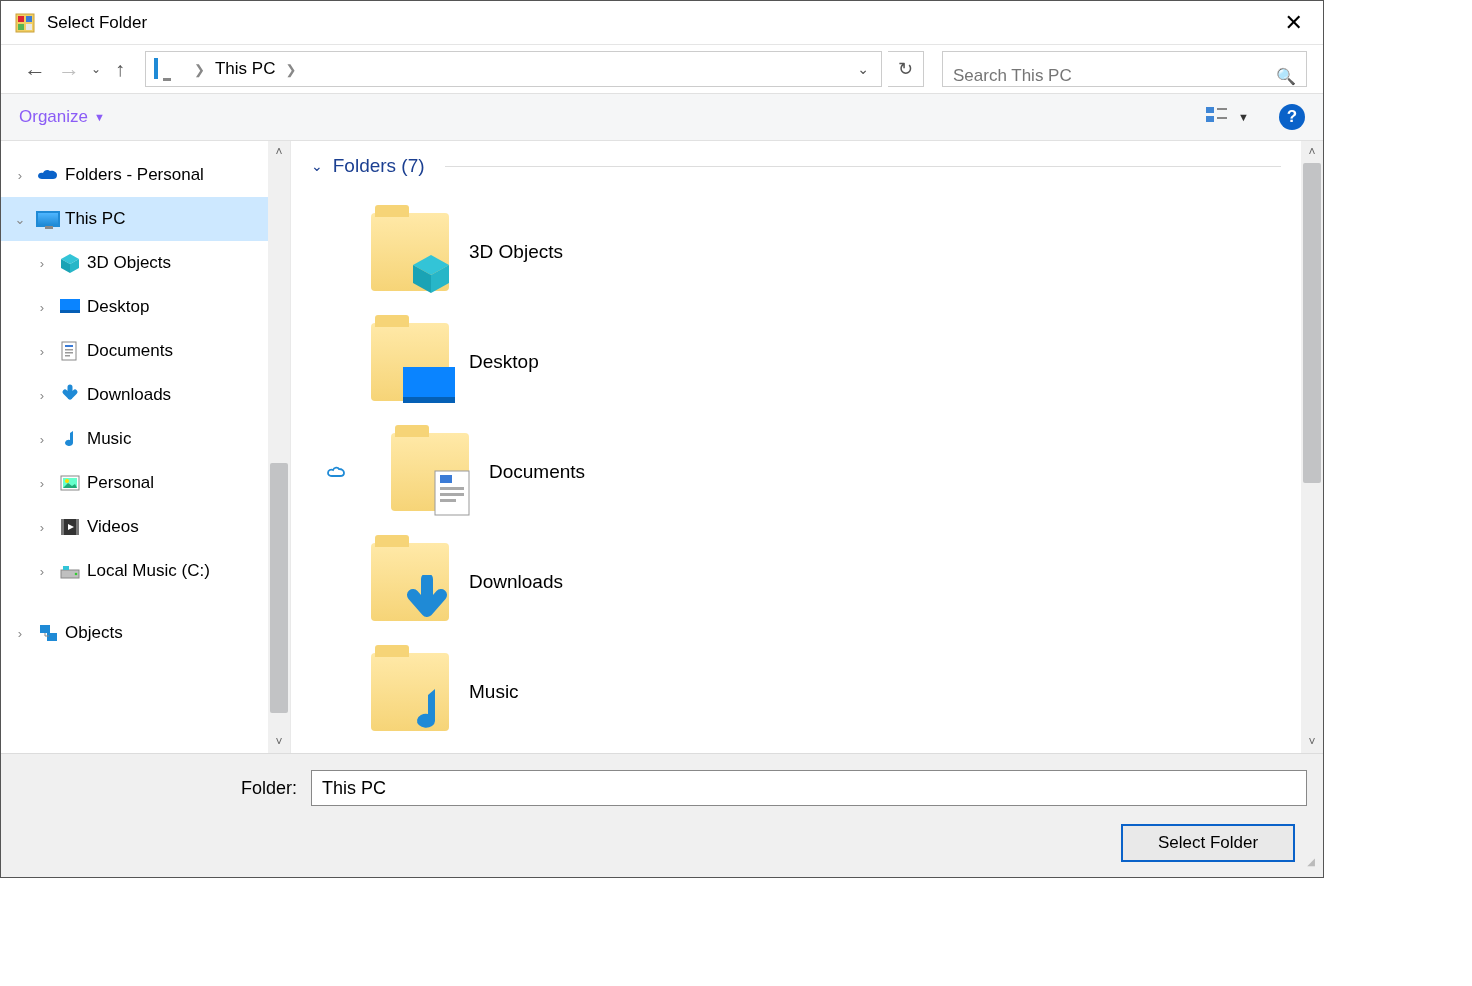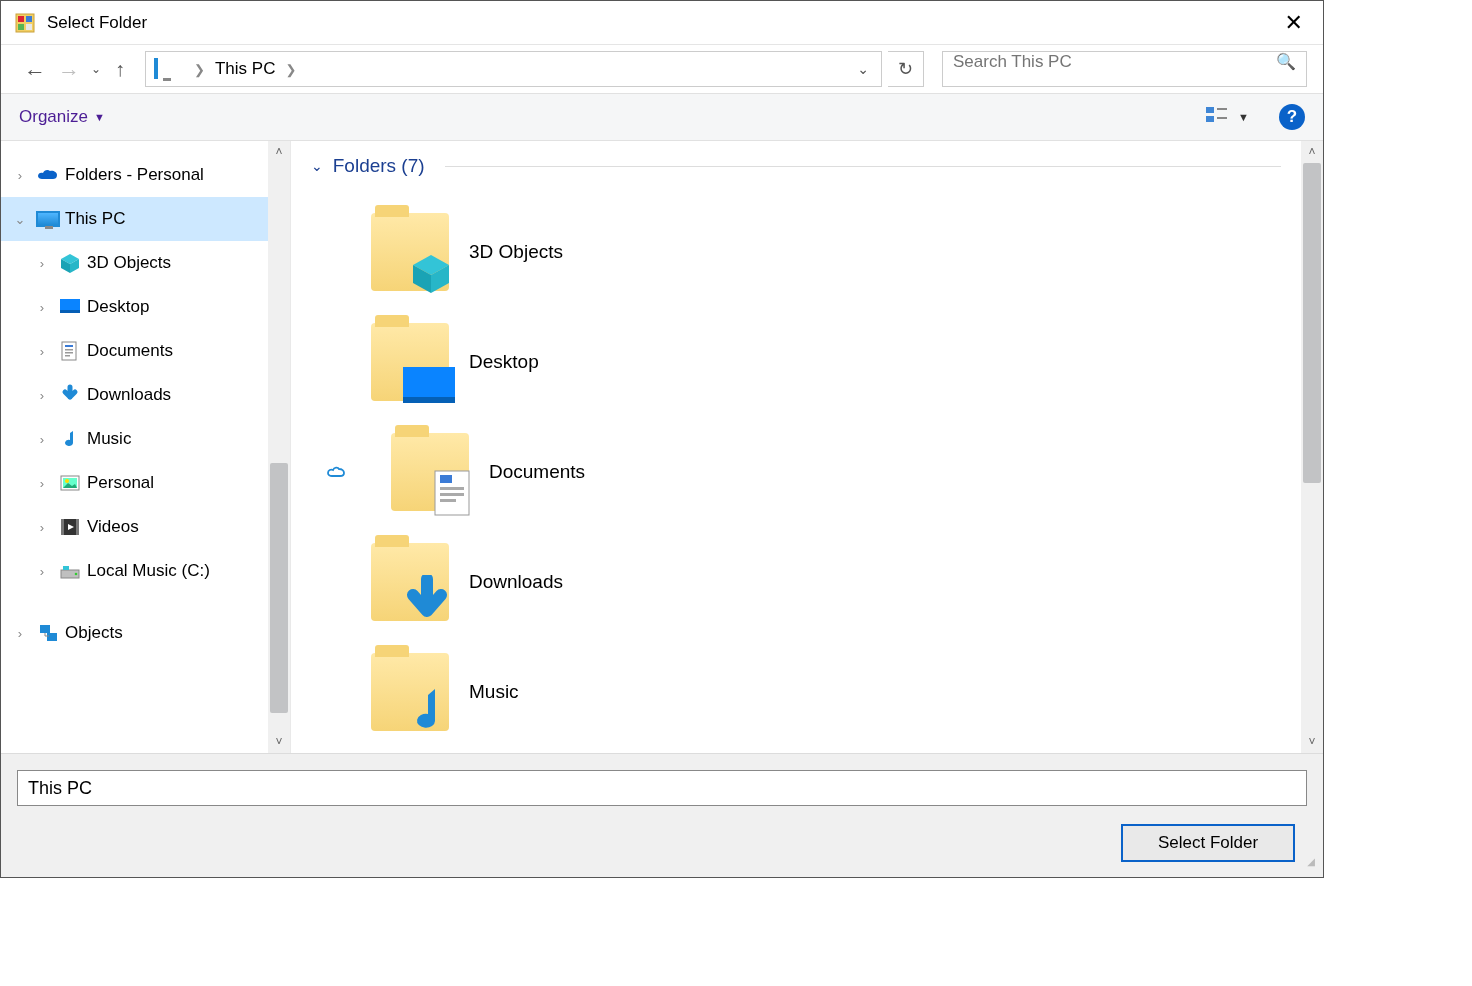--- a/index.html
+++ b/index.html
@@ -41,37 +41,37 @@
   .addrbar .crumb-sep { color: #888; font-size: 13px; padding: 0 4px; }
   .addrbar .spacer { flex: 1; }
   .addrbar .addr-chev { color: #555; font-size: 14px; padding: 0 12px; }
   .refresh-btn {
     width: 36px; height: 36px; border: 1px solid #ccc; border-left: none;
     display: flex; align-items: center; justify-content: center;
     font-size: 18px; color: #555;
   }
   .searchbox {
     width: 365px; height: 36px; border: 1px solid #ccc;
-    margin-left: 12px; display: flex; align-items: flex-start;
+    margin-left: 12px; display: flex; align-items: flex-end;
     padding: 0 10px; color: #888; font-size: 17px;
   }
   .searchbox input {
     border: none; outline: none; flex: 1; font-size: 17px;
   }
   .search-icon { color: #777; font-size: 16px; }
 
   
   .toolbar {
     height: 48px; background: #f5f6f7;
     border-top: 1px solid #e1e1e1;
     border-bottom: 1px solid #e1e1e1;
     display: flex; align-items: center;
     padding: 0 18px;
   }
-  .organize { font-size: 17px; color: #4c1d95; display: flex; align-items: center; gap: 6px; }
+  .organize { font-size: 17px; color: #8b5cf6; display: flex; align-items: center; gap: 6px; }
   .organize .drop { font-size: 11px; }
   .toolbar-spacer { flex: 1; }
   .view-btn { display: flex; align-items: center; gap: 10px; margin-right: 30px; color: #333; }
   .help-btn {
     width: 26px; height: 26px; border-radius: 50%;
     background: #0a62c9; color: #fff;
     display: flex; align-items: center; justify-content: center;
     font-weight: bold; font-size: 17px;
   }
 
@@ -450,20 +450,21 @@
             <div class="s-thumb"></div>
           </div>
         <div class="s-arrow">˅</div>
       </div>
     </div>
 
   </div>
 
   <div class="footer">
     <div class="folder-row">
+      <span class="lbl">Folder:</span>
       <input value="This PC" style="">
     </div>
     <div class="button-row">
       <button class="primary">Select Folder</button>
     </div>
     <div class="resize-grip">◢</div>
   </div>
 
 </div>
 

